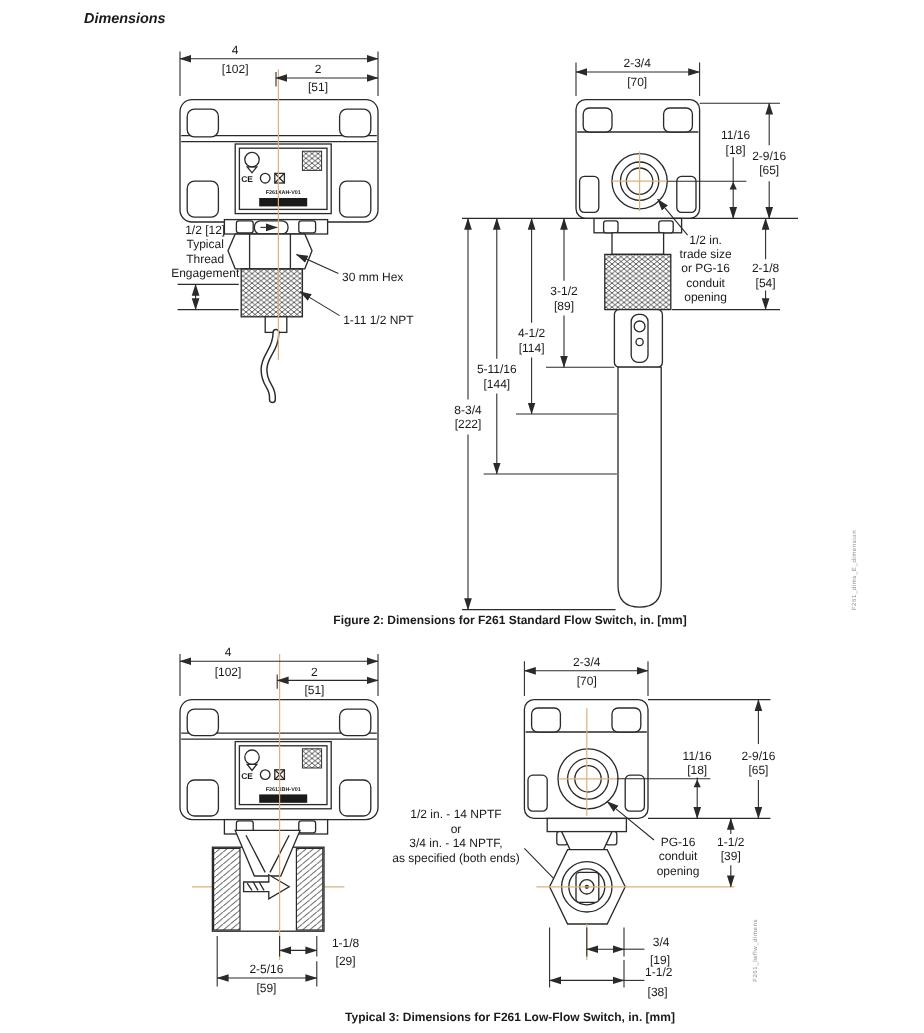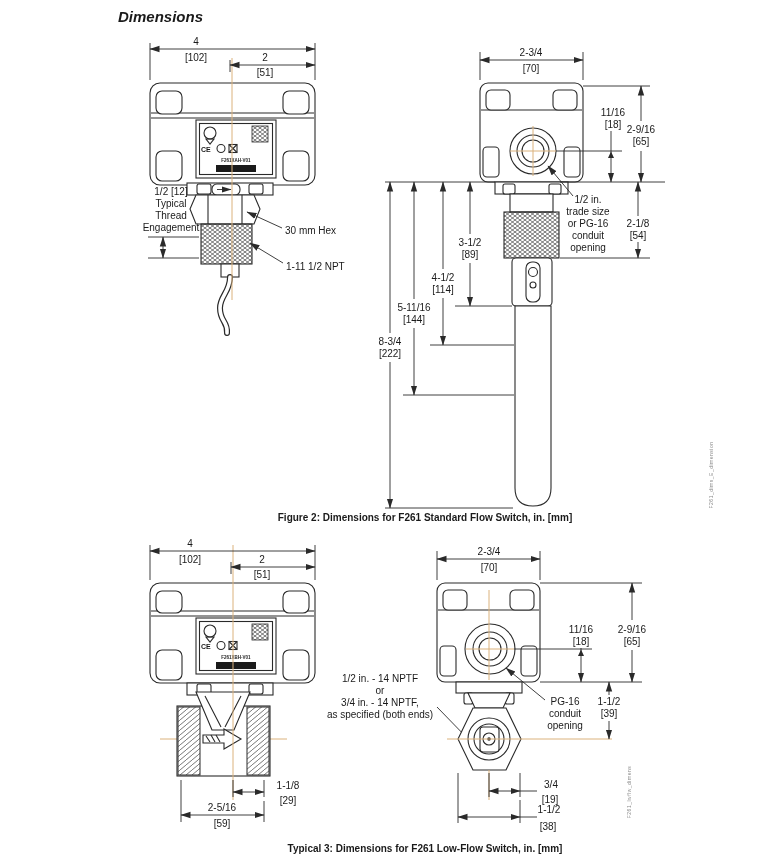--- a/index.html
+++ b/index.html
@@ -1,18 +1,18 @@
 <!DOCTYPE html>
 <html><head>
 <meta charset="utf-8">
 <style>
   html,body{margin:0;padding:0;background:#fff;}
   .page{position:relative;width:770px;height:861px;background:#fff;overflow:hidden;
         font-family:"Liberation Sans",sans-serif;color:#1a1a1a;}
-  .title{position:absolute;left:70px;top:8px;font-size:15px;font-weight:bold;font-style:italic;margin-left:48px;}
+  .title{position:absolute;left:70px;top:8px;font-size:12px;font-weight:bold;font-style:italic;}
   .caption{position:absolute;left:0;width:770px;text-align:center;font-size:10px;font-weight:bold;padding-left:40px;}
   #cap2{top:512px;} #cap3{top:843px;}
   svg{position:absolute;left:0;top:0;}
   .ln{stroke:#2a2a2a;stroke-width:1.1;fill:none;}
   .fw{stroke:#2a2a2a;stroke-width:1.1;fill:#fff;}
   .dim{stroke:#2a2a2a;stroke-width:0.9;fill:none;}
   .cl{stroke:#dbb27c;stroke-width:1;fill:none;}
   text{font-family:"Liberation Sans",sans-serif;font-size:10px;fill:#1a1a1a;}
   .tc{text-anchor:middle;} .tl{text-anchor:start;}
   .np{font-size:7px;font-weight:bold;} .npm{font-size:4.5px;font-weight:bold;text-anchor:middle;}

